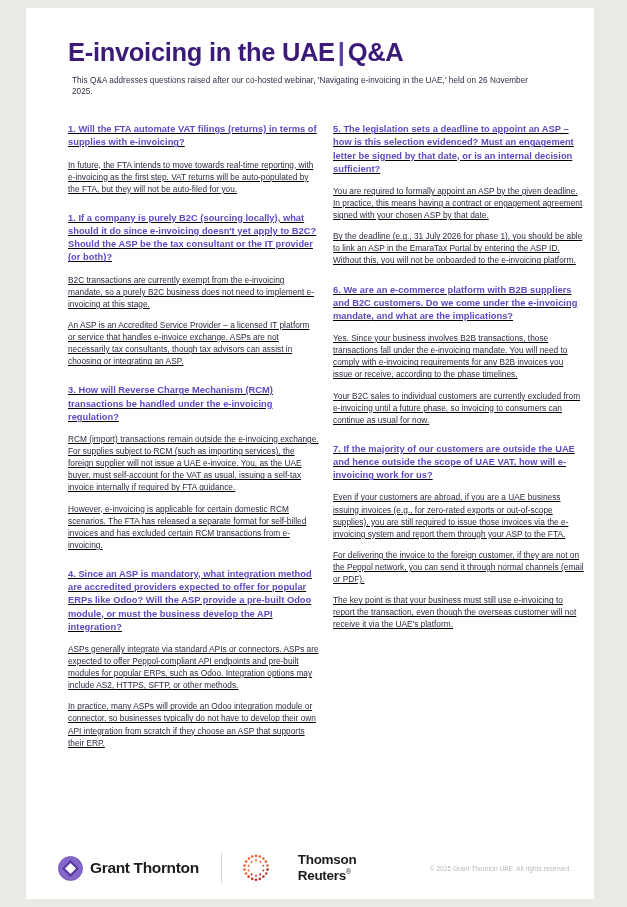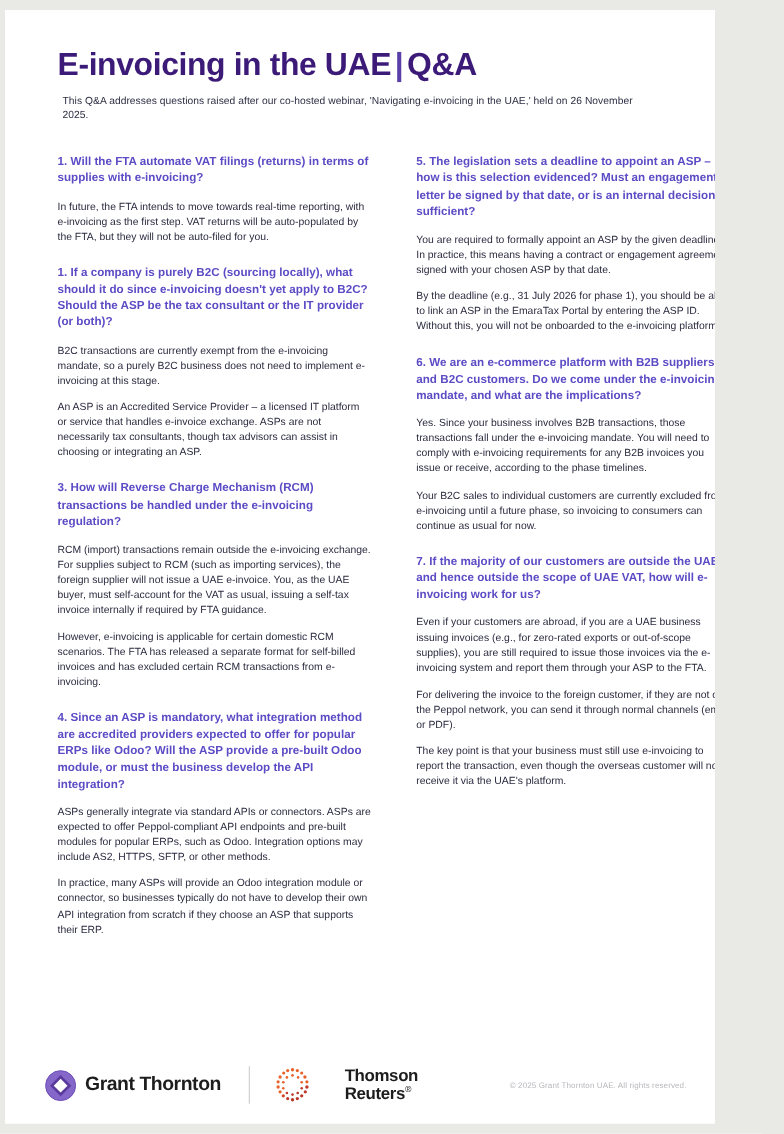--- a/index.html
+++ b/index.html
@@ -8,21 +8,21 @@
   }
   body {
     width: 627px;
     height: 907px;
     background: #e9e9e6;
     font-family: "Liberation Sans", sans-serif;
     overflow: hidden;
   }
   .page {
     position: absolute;
-    left: 4px;
+    left: 26px;
     top: 8px;
     width: 568px;
     height: 891px;
     background: #ffffff;
     box-sizing: border-box;
     padding: 0;
     overflow: hidden;
   }
   .header {
     padding: 30px 42px 0 42px;
@@ -42,23 +42,24 @@
   }
   .doc-subtitle {
     font-size: 8.2px;
     color: #2f2f45;
     margin: 4px;
     line-height: 1.35;
     letter-spacing: 0.05px;
   }
   .columns {
     display: flex;
-    gap: 36px;
+    gap: 14px;
     padding: 22px 42px 0 42px;
     box-sizing: border-box;
+    text-decoration: underline;
   }
   .column {
     width: 251px;
     flex: 0 0 251px;
   }
   .qa-block {
     margin-bottom: 17px;
   }
   .qa-question {
     font-size: 9.3px;

